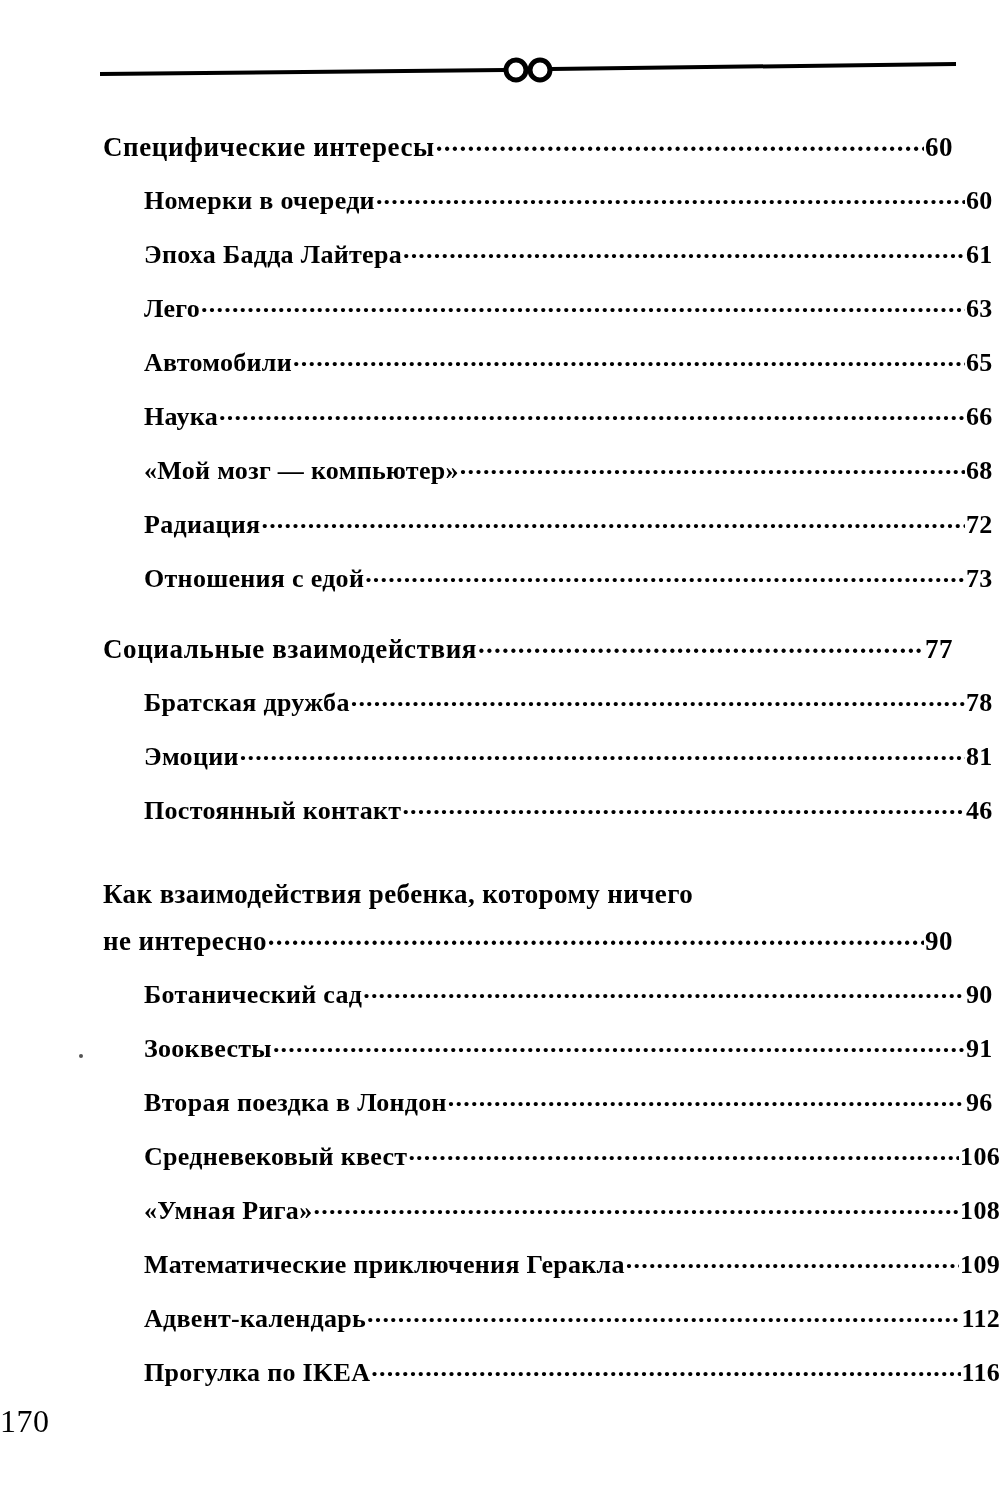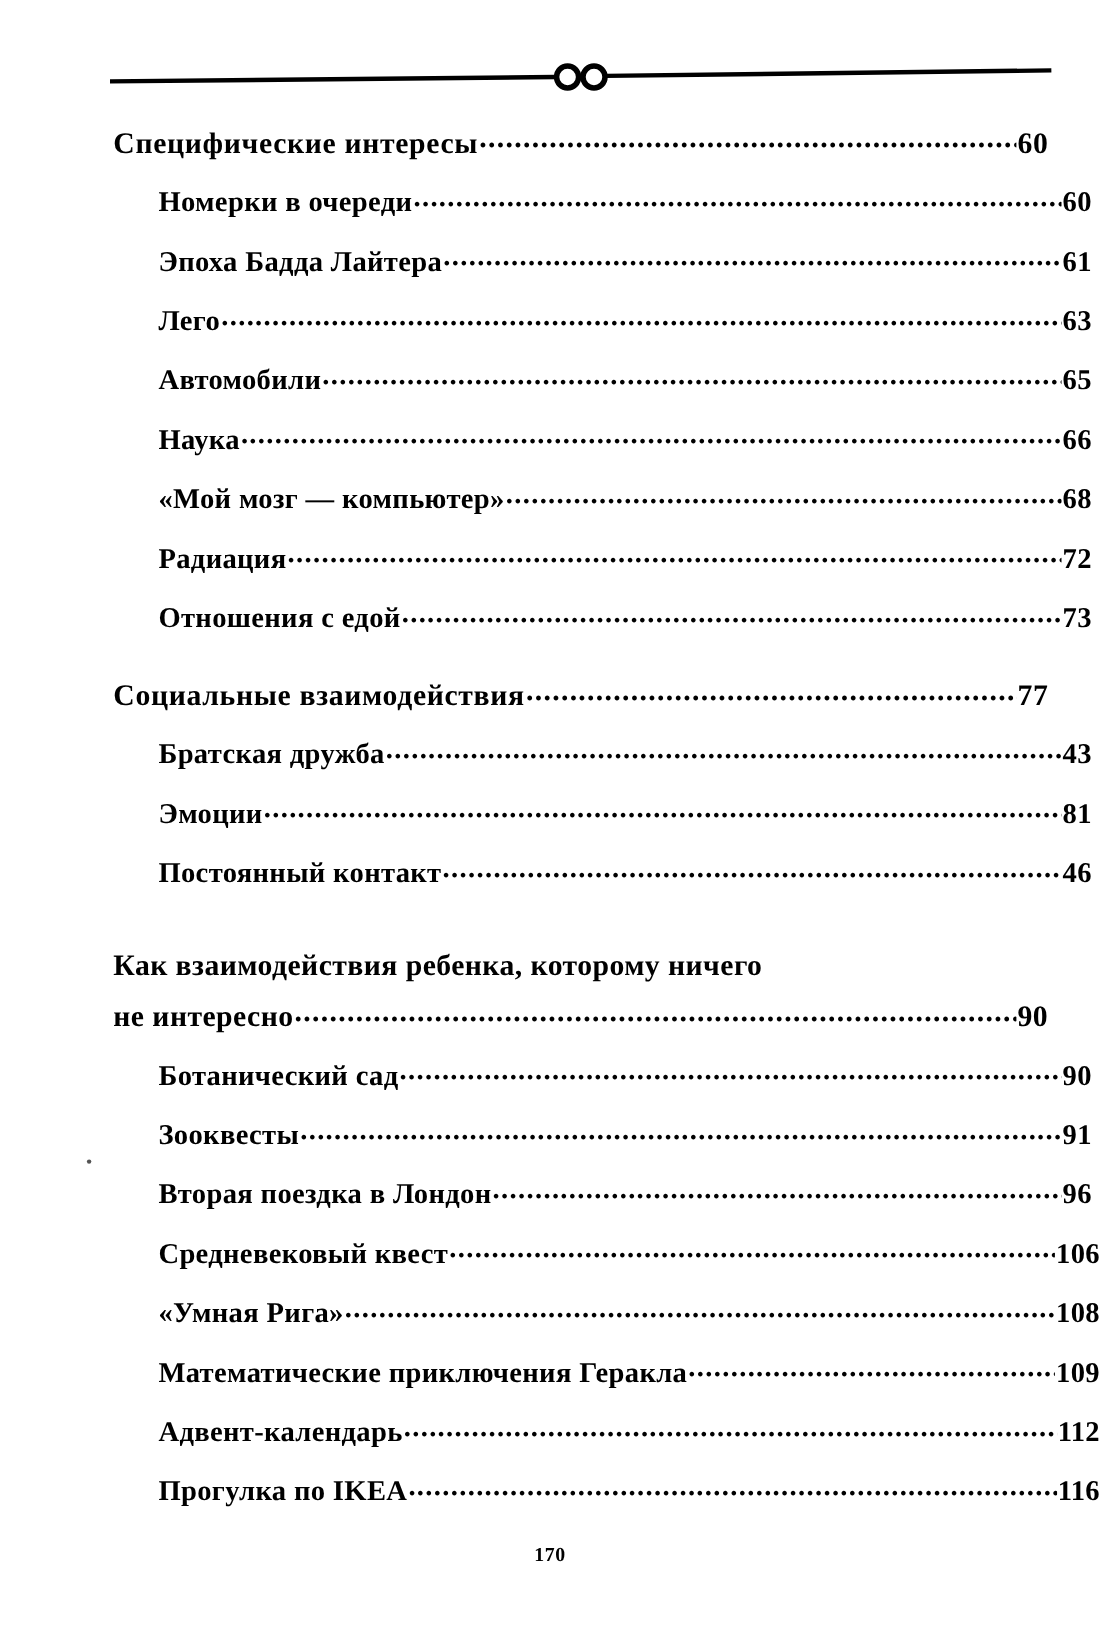--- a/index.html
+++ b/index.html
@@ -38,20 +38,21 @@
     display: flex;
     align-items: baseline;
     width: 100%;
     height: 54px;
     white-space: nowrap;
   }
   .toc-row.level-1 {
     font-size: 27px;
     font-weight: bold;
     letter-spacing: 0.6px;
+    margin-top: 17px;
   }
   .toc-row.level-2 {
     font-size: 26px;
     font-weight: bold;
     padding-left: 41px;
     letter-spacing: 0.3px;
   }
   .toc-row.gap-before {
     margin-top: 16px;
   }
@@ -108,23 +109,22 @@
     content: " ";
     display: inline;
   }
 
   
   .folio {
     position: absolute;
     left: 0;
     right: 0;
     top: 1403px;
-    text-align: center;
-    font-size: 18px;
-    font-weight: bold;
+    font-size: 32px;
+    font-weight: normal;
     letter-spacing: 0.5px;
   }
 
   
   .speck {
     position: absolute;
     left: 79px;
     top: 1054px;
     width: 4px;
     height: 4px;
@@ -192,21 +192,21 @@
       <span class="toc-page">73</span>
     </div>
     <div class="toc-row level-1 gap-before sp-before-leader">
       <span class="toc-title">Социальные взаимодействия</span>
       <span class="toc-leader"></span>
       <span class="toc-page">77</span>
     </div>
     <div class="toc-row level-2">
       <span class="toc-title">Братская дружба</span>
       <span class="toc-leader"></span>
-      <span class="toc-page">43</span>
+      <span class="toc-page">78</span>
     </div>
     <div class="toc-row level-2">
       <span class="toc-title">Эмоции</span>
       <span class="toc-leader"></span>
       <span class="toc-page">81</span>
     </div>
     <div class="toc-row level-2 sp-before-leader">
       <span class="toc-title">Постоянный контакт</span>
       <span class="toc-leader"></span>
       <span class="toc-page">46</span>

